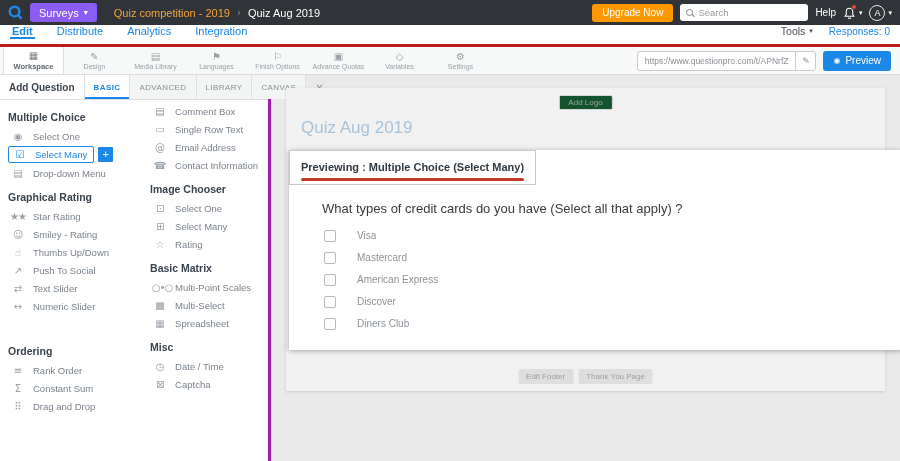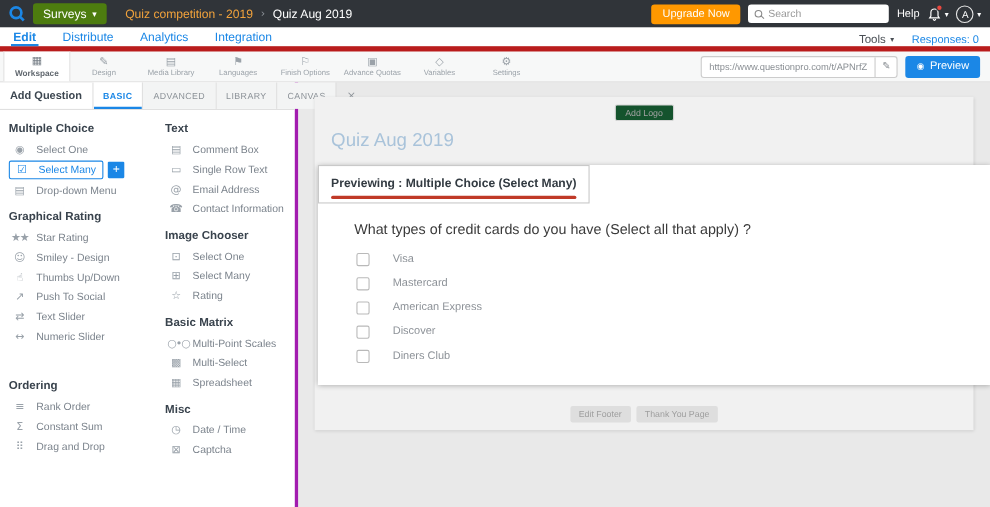--- a/index.html
+++ b/index.html
@@ -5,42 +5,42 @@
   *{margin:0;padding:0;box-sizing:border-box}
   html,body{width:900px;height:461px;overflow:hidden}
   body{font-family:"Liberation Sans",sans-serif;background:#e9e9e9}
   button{font-family:inherit;border:none;background:none;cursor:pointer}
   input{font-family:inherit;border:none;outline:none;background:transparent}
   .icon{font-family:"DejaVu Sans",sans-serif}
 
   
   .topbar{height:25px;background:#303439;display:flex;align-items:center;padding:0 8px;gap:7px}
   .logo{display:flex;align-items:center}
-  .surveys-btn{background:#4d7c0f;color:#fff;font-size:11px;height:19px;padding:0 9px;border-radius:3px;display:flex;align-items:center;gap:5px}
+  .surveys-btn{background:#8b5cf6;color:#fff;font-size:11px;height:19px;padding:0 9px;border-radius:3px;display:flex;align-items:center;gap:5px}
   .caret{font-size:8px;line-height:1}
   .crumbs{display:flex;align-items:center;gap:7px;margin-left:10px;font-size:11px}
   .crumb-parent{color:#f2a33c;text-decoration:none;cursor:pointer}
   .crumb-sep{color:#8d9298;font-size:10px}
   .crumb-current{color:#fff}
   .top-spacer{flex:1}
   .upgrade-btn{background:#ff9800;color:#fff;font-size:10px;font-weight:normal;height:18px;padding:0 10px;border-radius:3px}
   .search-box{background:#fff;height:17px;width:128px;border-radius:3px;display:flex;align-items:center;padding:0 6px;gap:5px}
   .mag{width:7px;height:7px;border:1.4px solid #888;border-radius:50%;position:relative;flex:none}
   .mag::after{content:"";position:absolute;width:4px;height:1.4px;background:#888;right:-3px;bottom:-1px;transform:rotate(45deg)}
   .search-input{flex:1;font-size:9.5px;color:#444;min-width:0}
   .search-input::placeholder{color:#999}
   .help{color:#fff;font-size:10px;cursor:pointer}
   .bell-wrap{position:relative;display:flex;align-items:center;gap:3px;cursor:pointer}
   .bell-dot{position:absolute;top:-2px;left:8px;width:6px;height:6px;border-radius:50%;background:#e8483f;border:1px solid #303439}
   .caret-sm{color:#fff;font-size:7px}
   .avatar-wrap{display:flex;align-items:center;gap:3px;cursor:pointer}
   .avatar{width:16px;height:16px;border:1px solid #e6e6e6;border-radius:50%;color:#fff;font-size:9px;display:flex;align-items:center;justify-content:center}
 
   
-  .navbar{height:22px;background:#fff;border-bottom:5px solid #b91c1c;display:flex;align-items:flex-end;padding:0 10px;font-size:11px}
+  .navbar{height:22px;background:#fff;border-bottom:3px solid #b91c1c;display:flex;align-items:flex-start;padding:0 10px;font-size:11px}
   .nav-item{color:#1b87e6;text-decoration:none;display:flex;align-items:center;border-bottom:2px solid transparent;padding:0 2px;margin-right:20px;cursor:pointer}
   .nav-item.active{border-bottom-color:#1b87e6;font-weight:bold}
   .nav-right{margin-left:auto;display:flex;align-items:center;gap:16px}
   .tools{color:#4a4f55;font-size:10.5px;display:flex;gap:4px;align-items:center;cursor:pointer}
   .caret-dark{color:#4a4f55;font-size:7px}
   .responses{color:#1b87e6;font-size:10px;cursor:pointer}
 
   
   .toolbar{height:28px;background:#f7f8f8;border-bottom:1px solid #ddd;display:flex;align-items:stretch;padding-left:3px}
   .tb-item{width:61px;display:flex;flex-direction:column;align-items:center;justify-content:center;gap:1px;color:#9ba2a9;cursor:pointer}
@@ -230,21 +230,21 @@
           <span>Drop-down Menu</span>
         </div>
 
         <div class="sb-heading">Graphical Rating</div>
         <div class="sb-item">
           <span class="sb-icon icon">★★</span>
           <span>Star Rating</span>
         </div>
         <div class="sb-item">
           <span class="sb-icon icon">☺</span>
-          <span>Smiley - Design</span>
+          <span>Smiley - Rating</span>
         </div>
         <div class="sb-item">
           <span class="sb-icon icon">☝</span>
           <span>Thumbs Up/Down</span>
         </div>
         <div class="sb-item">
           <span class="sb-icon icon">↗</span>
           <span>Push To Social</span>
         </div>
         <div class="sb-item">
@@ -265,21 +265,20 @@
           <span class="sb-icon icon">Σ</span>
           <span>Constant Sum</span>
         </div>
         <div class="sb-item">
           <span class="sb-icon icon">⠿</span>
           <span>Drag and Drop</span>
         </div>
       </div>
 
       <div class="sb-col col2">
-        <div class="sb-heading">Text</div>
         <div class="sb-item">
           <span class="sb-icon icon">▤</span>
           <span>Comment Box</span>
         </div>
         <div class="sb-item">
           <span class="sb-icon icon">▭</span>
           <span>Single Row Text</span>
         </div>
         <div class="sb-item">
           <span class="sb-icon icon">@</span>

